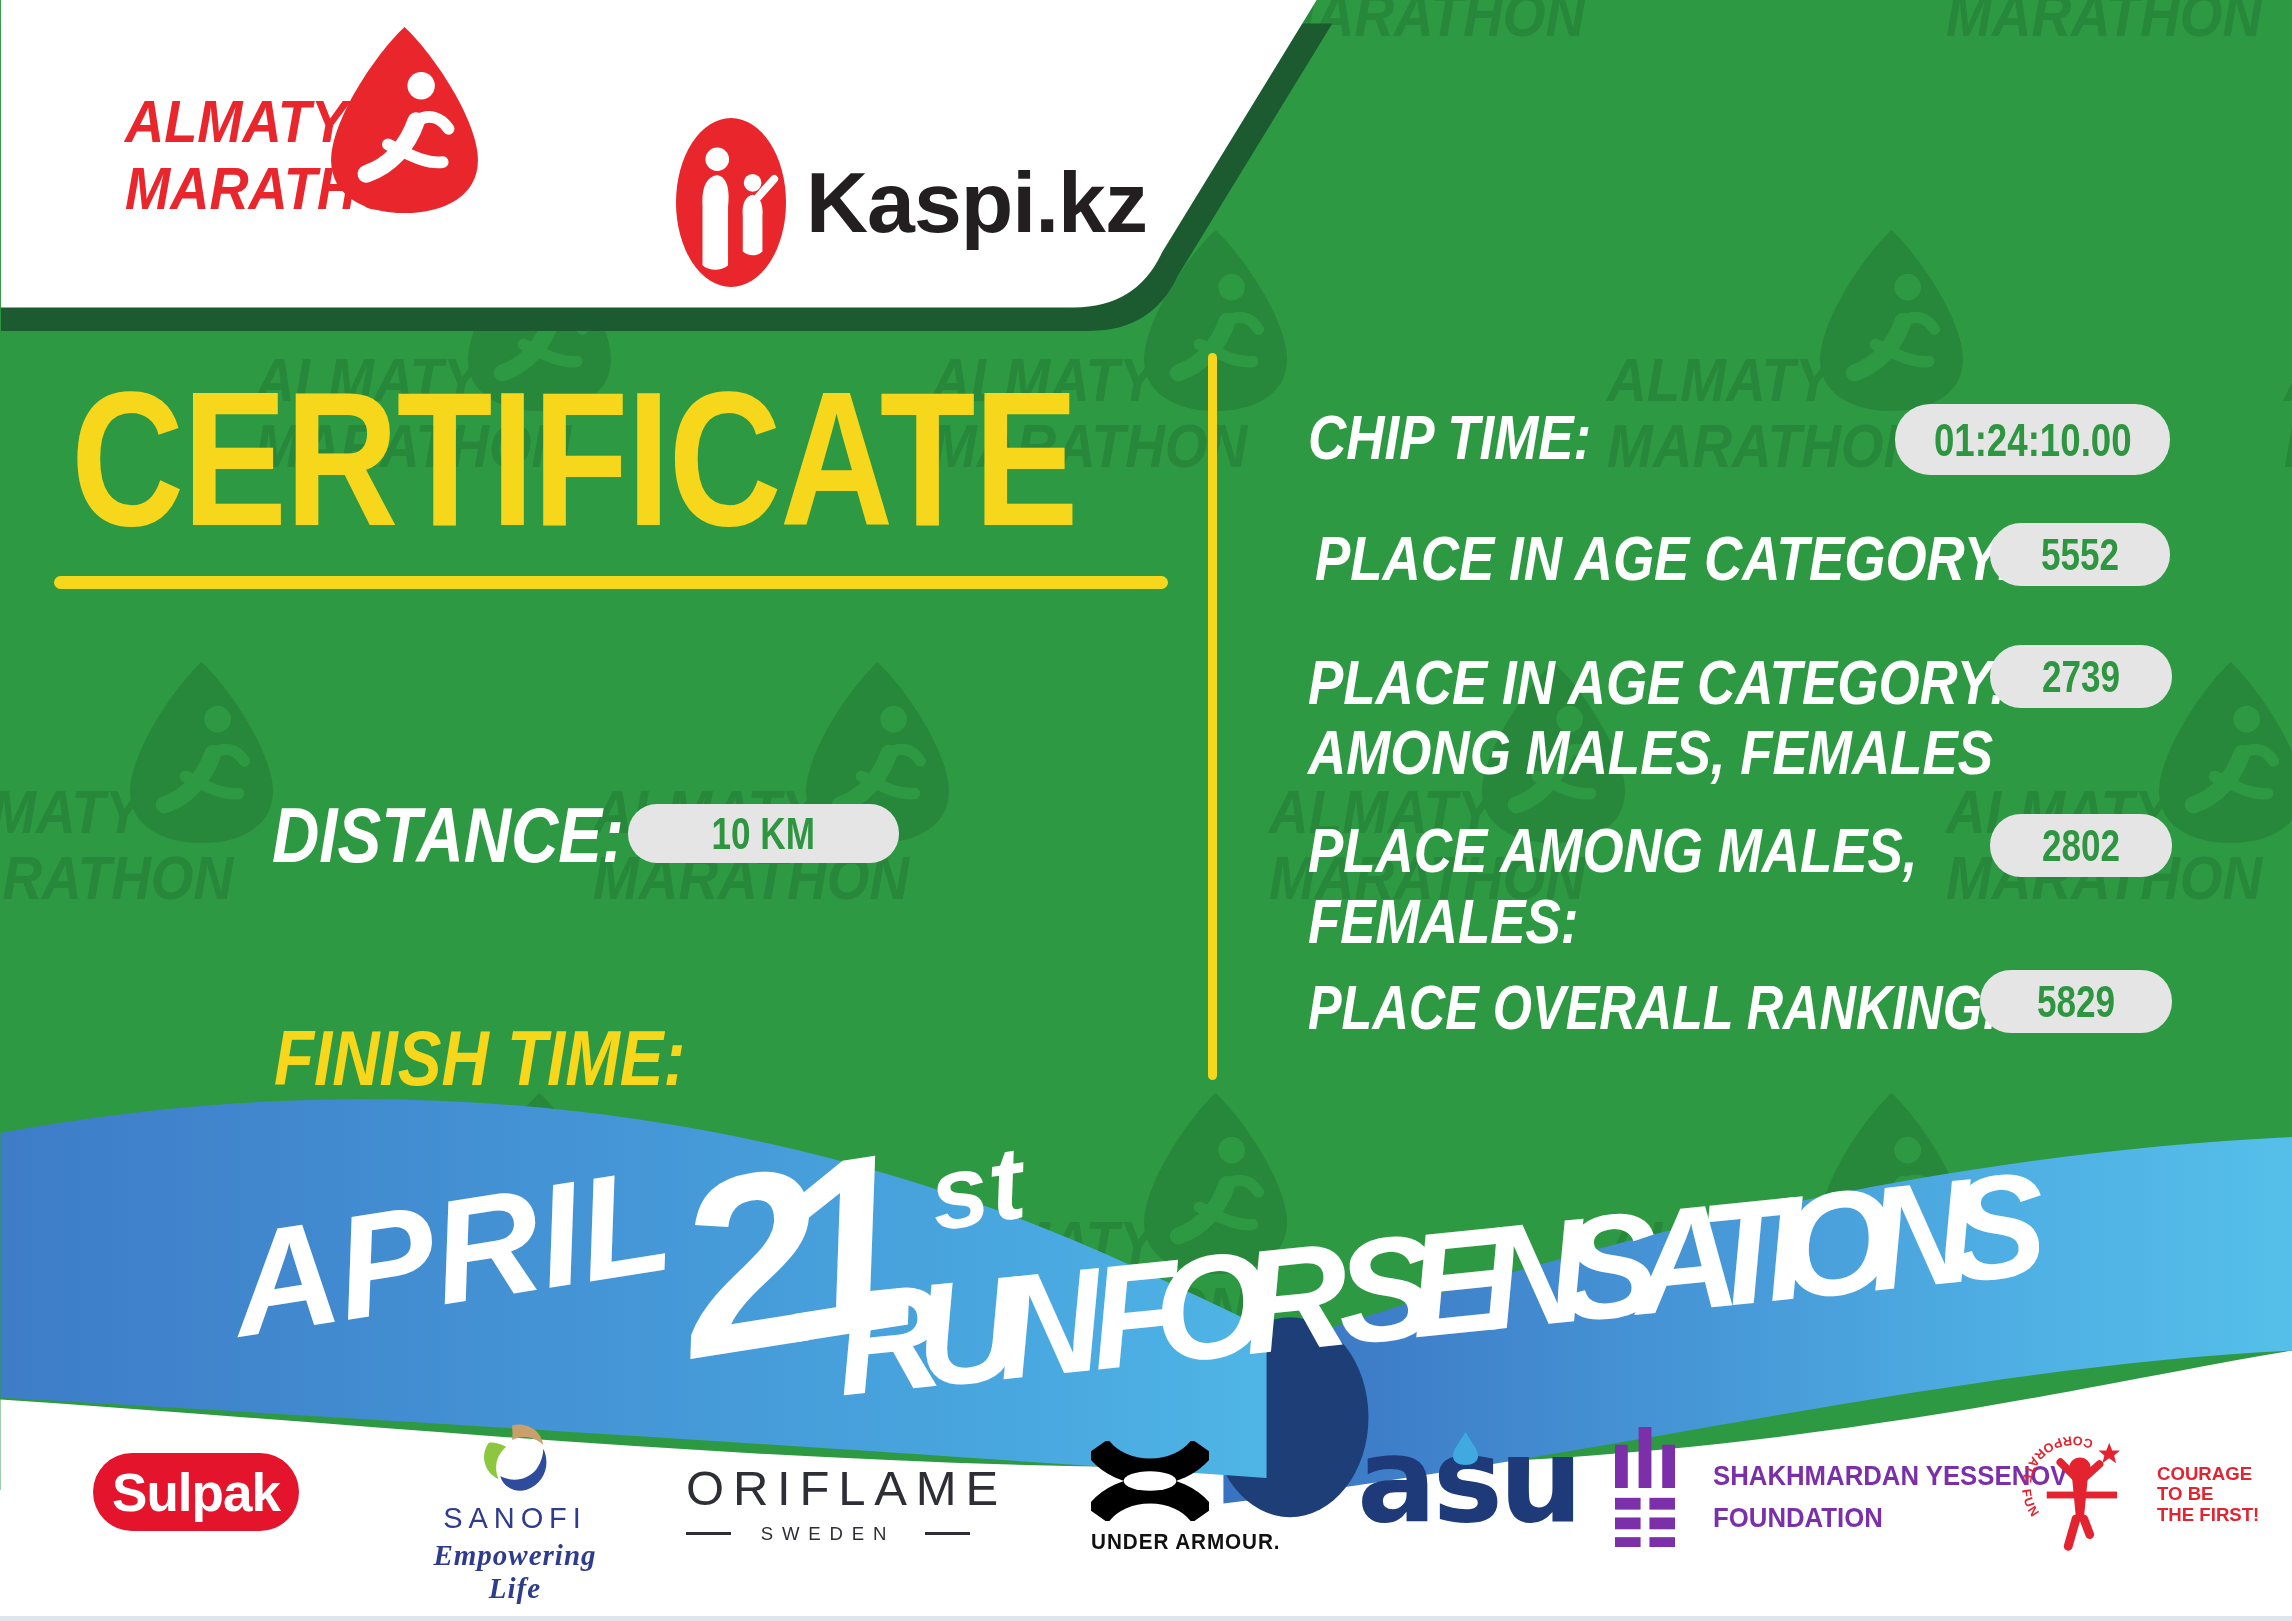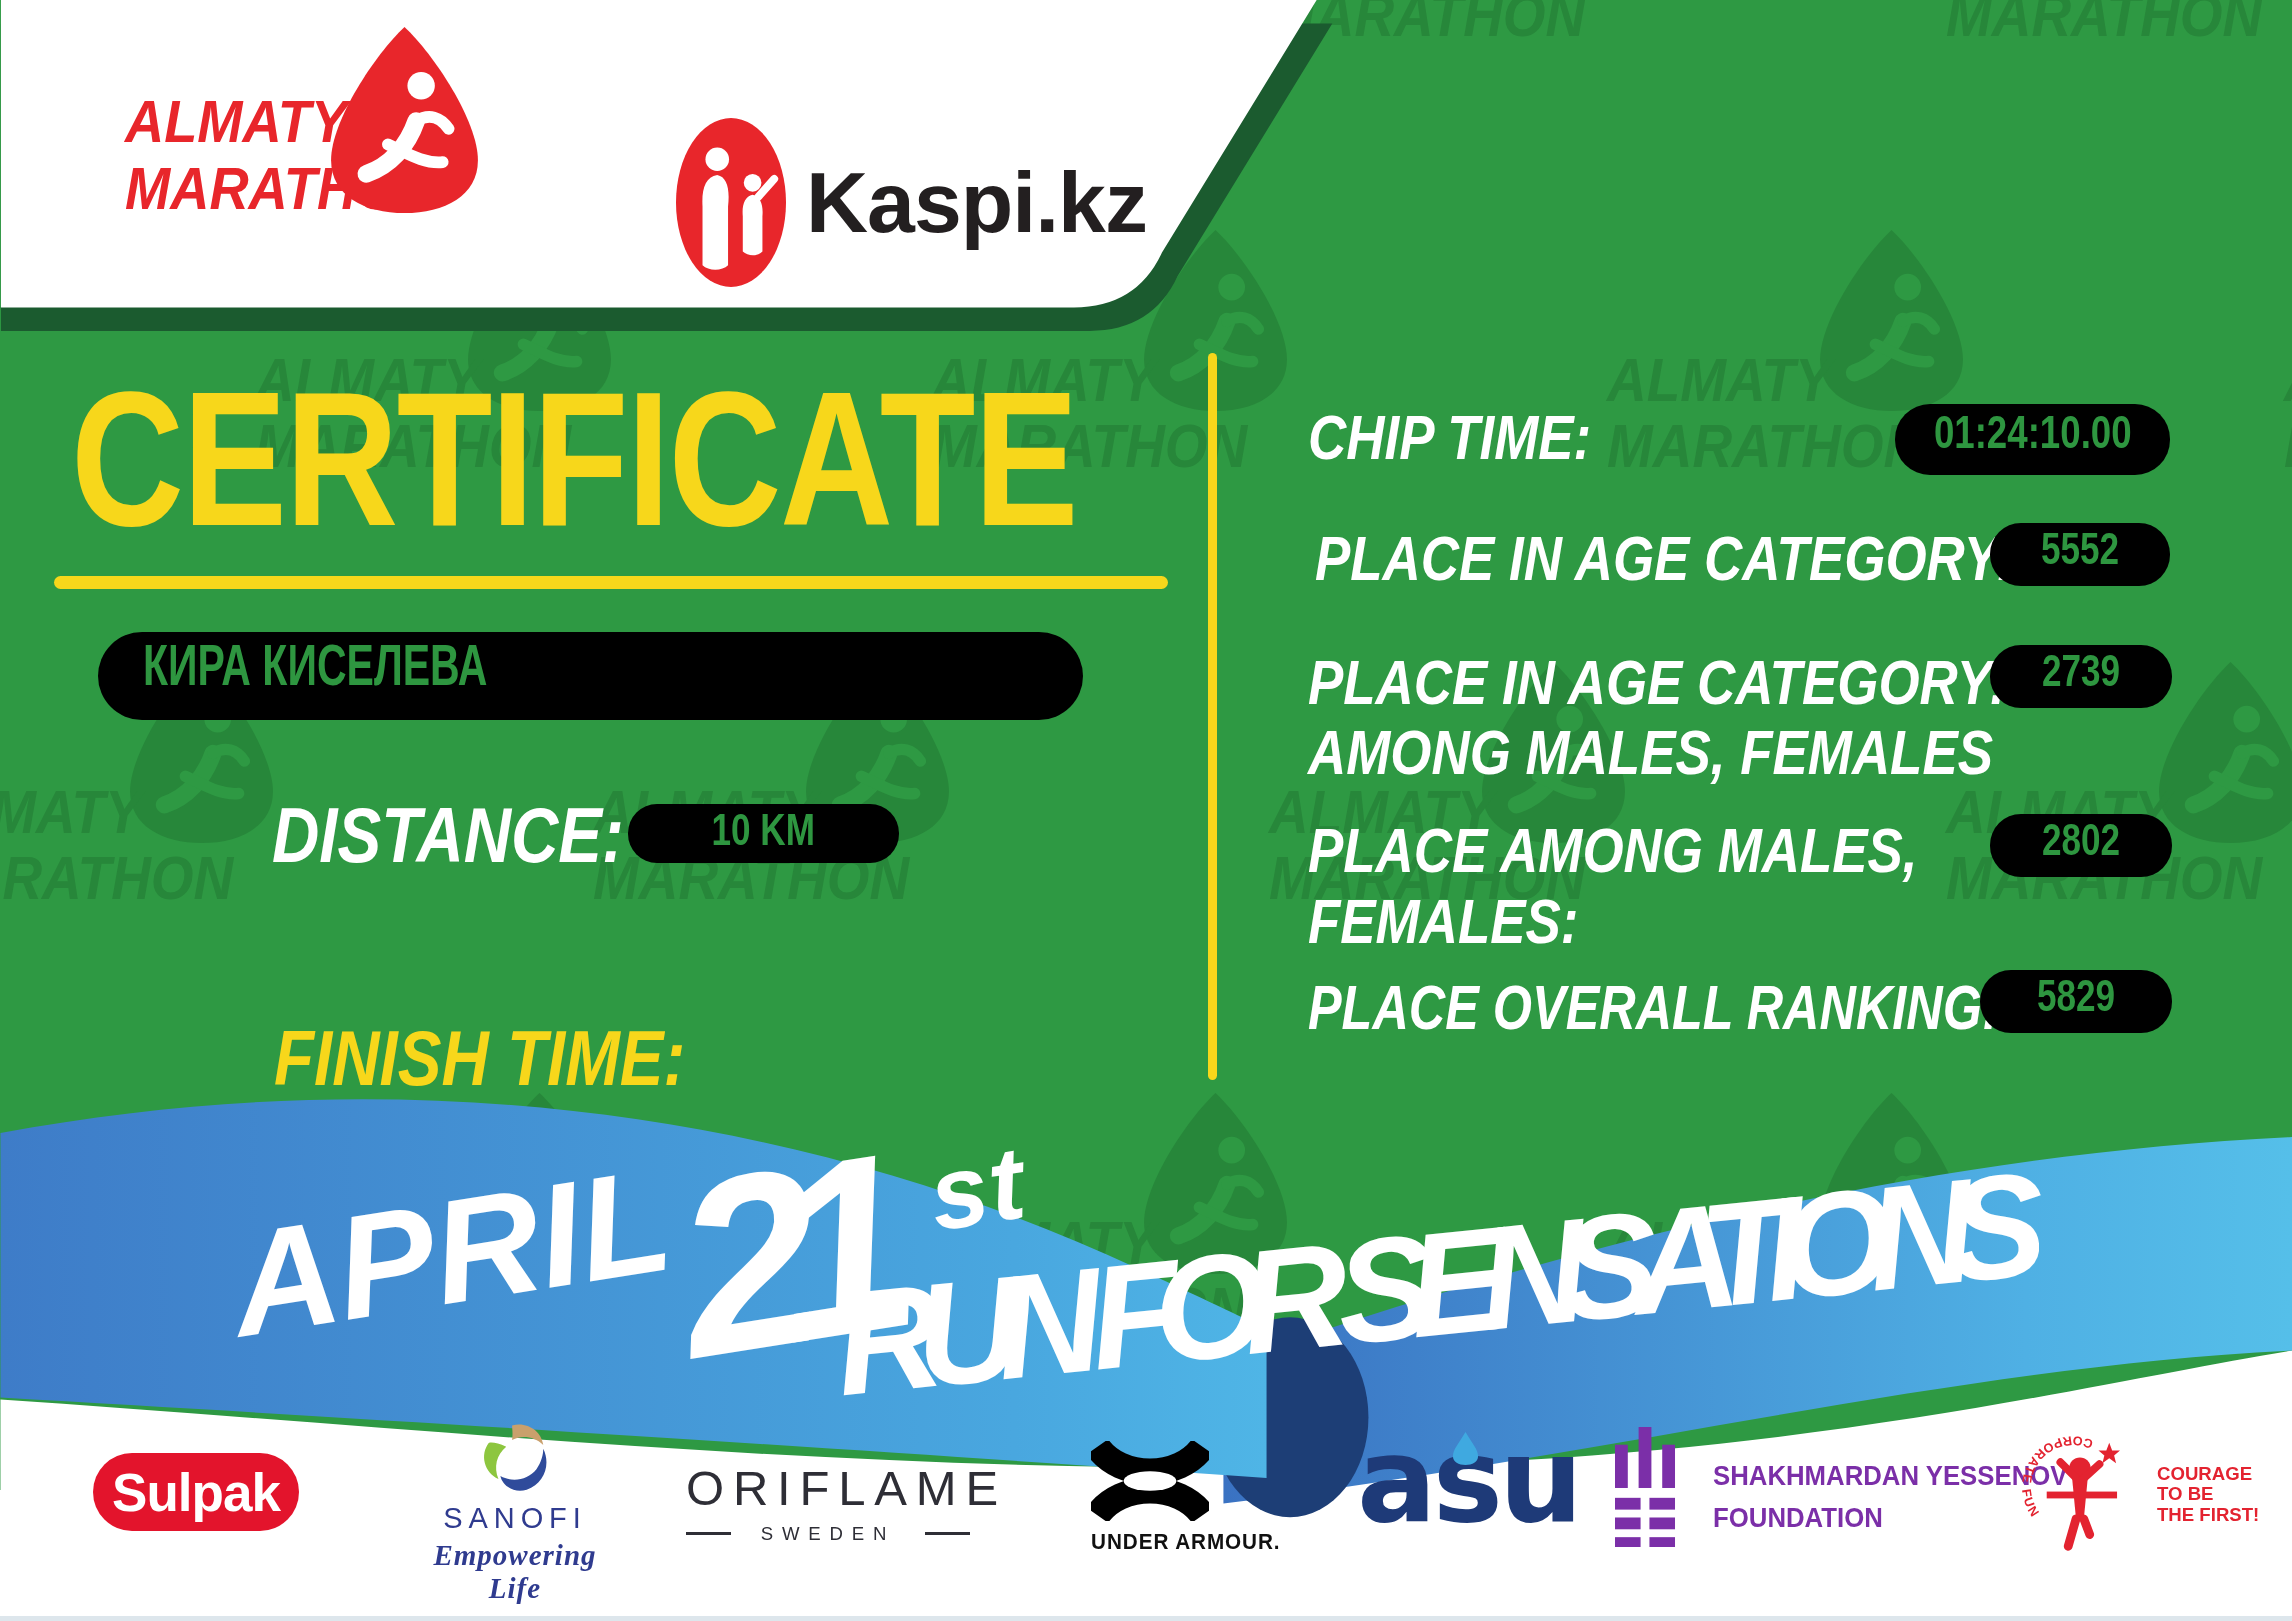--- a/index.html
+++ b/index.html
@@ -15,21 +15,21 @@
   .alm-line{position:absolute;color:#E8262B;font-weight:900;font-style:italic;
             font-size:59px;line-height:59px;transform:scaleX(0.92);transform-origin:left center;white-space:nowrap;}
   .kaspi-label{position:absolute;left:806px;top:159px;color:#231F20;font-weight:800;
                font-size:86px;line-height:86px;letter-spacing:-1px;}
   
   .title{position:absolute;left:71px;top:363px;color:#F7D71B;font-weight:700;
          font-size:191px;line-height:191px;white-space:nowrap;transform:scaleX(0.82);
          transform-origin:left top;letter-spacing:-2px;}
   .rule{position:absolute;left:54px;top:576px;width:1114px;height:12.7px;background:#F7D71B;border-radius:6.9px;}
   
-  .pill{position:absolute;background:#000000;display:flex;justify-content:center;}
+  .pill{position:absolute;background:#e5e5e5;display:flex;align-items:center;justify-content:center;}
   .pill span{color:#2E9640;font-weight:700;white-space:nowrap;transform:scaleX(0.78);}
   .name-pill{left:98px;top:632px;width:985px;height:88px;border-radius:44px;justify-content:flex-start;padding-left:45px;box-sizing:border-box;}
   .name-pill span{font-size:57px;transform:scaleX(0.72);transform-origin:left center;}
   
   .flabel{position:absolute;font-weight:800;font-style:italic;white-space:nowrap;
           transform:scaleX(0.84);transform-origin:left center;}
   .flabel.white{color:#ffffff;}
   .flabel.yellow{color:#F7D71B;}
   .left-label{font-size:78px;line-height:78px;}
   .r-label{font-size:63px;line-height:63px;color:#ffffff;}
@@ -250,23 +250,20 @@
     <path d="M42,58 C30,60 26,72 27,90 L27,150 C33,156 47,156 53,150 L53,90 C55,72 52,60 42,58 Z" fill="#ffffff"></path>
     <circle cx="78" cy="66" r="9" fill="#ffffff"></circle>
     <path d="M78,78 C70,80 67,88 68,100 L68,136 C73,141 84,141 88,136 L88,100 C89,88 86,80 78,78 Z" fill="#ffffff"></path>
     <path d="M84,80 L100,62" stroke="#ffffff" stroke-width="8" stroke-linecap="round"></path>
   </svg>
   <div class="kaspi-label">Kaspi.kz</div>
 
   <div class="title">CERTIFICATE</div>
   <div class="rule"></div>
 
-  <div class="pill name-pill">
-    <span>КИРА КИСЕЛЕВА</span>
-  </div>
 
   <div class="flabel white left-label" style="left:272px;top:796px;">DISTANCE:</div>
   <div class="pill" style="left:628px;top:804px;width:271px;height:59px;border-radius:29px;">
     <span style="font-size:45px;">10 KM</span>
   </div>
 
   <div class="flabel yellow left-label" style="left:274px;top:1019px;">FINISH TIME:</div>
 
   <div class="divider"></div>
 

